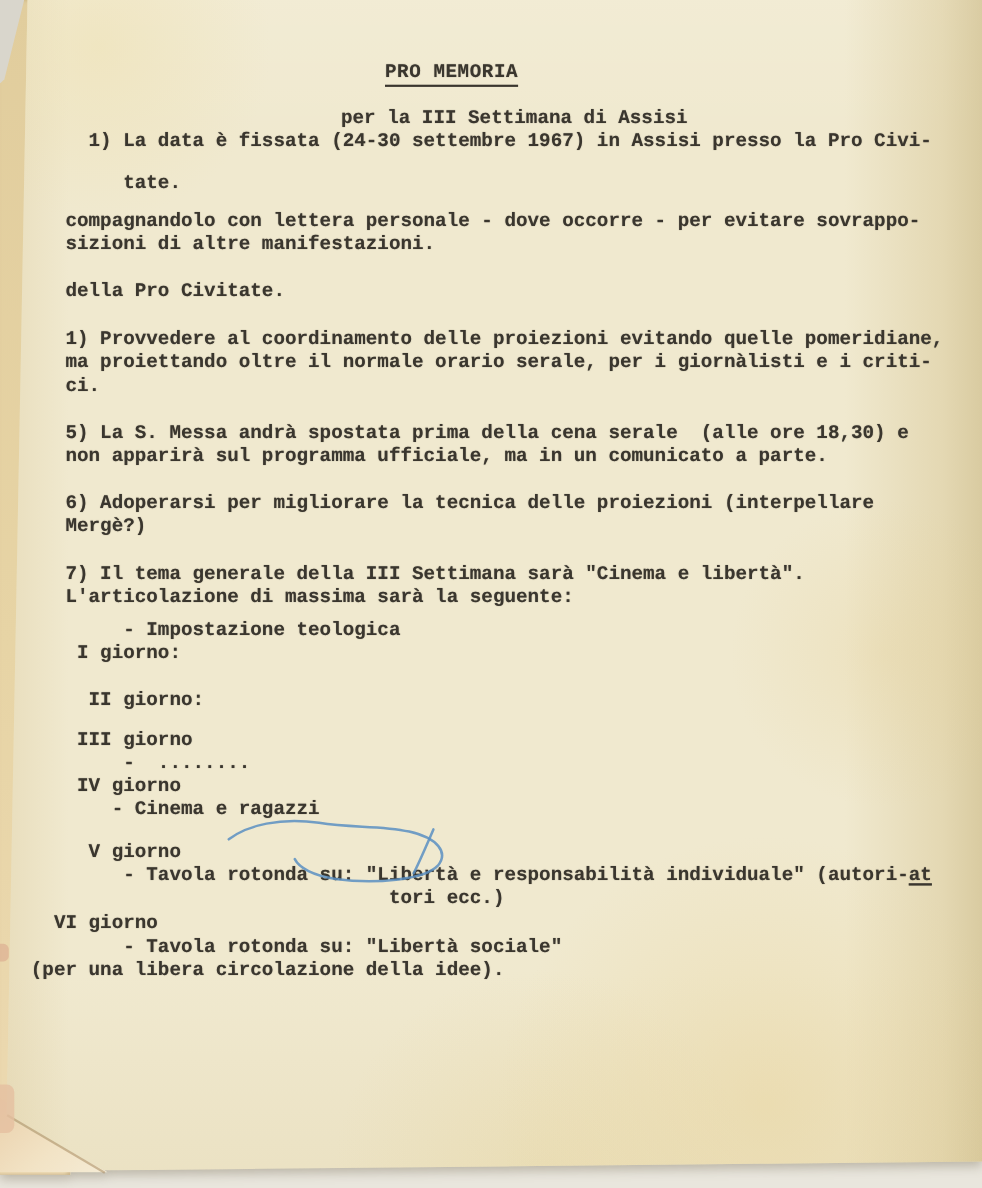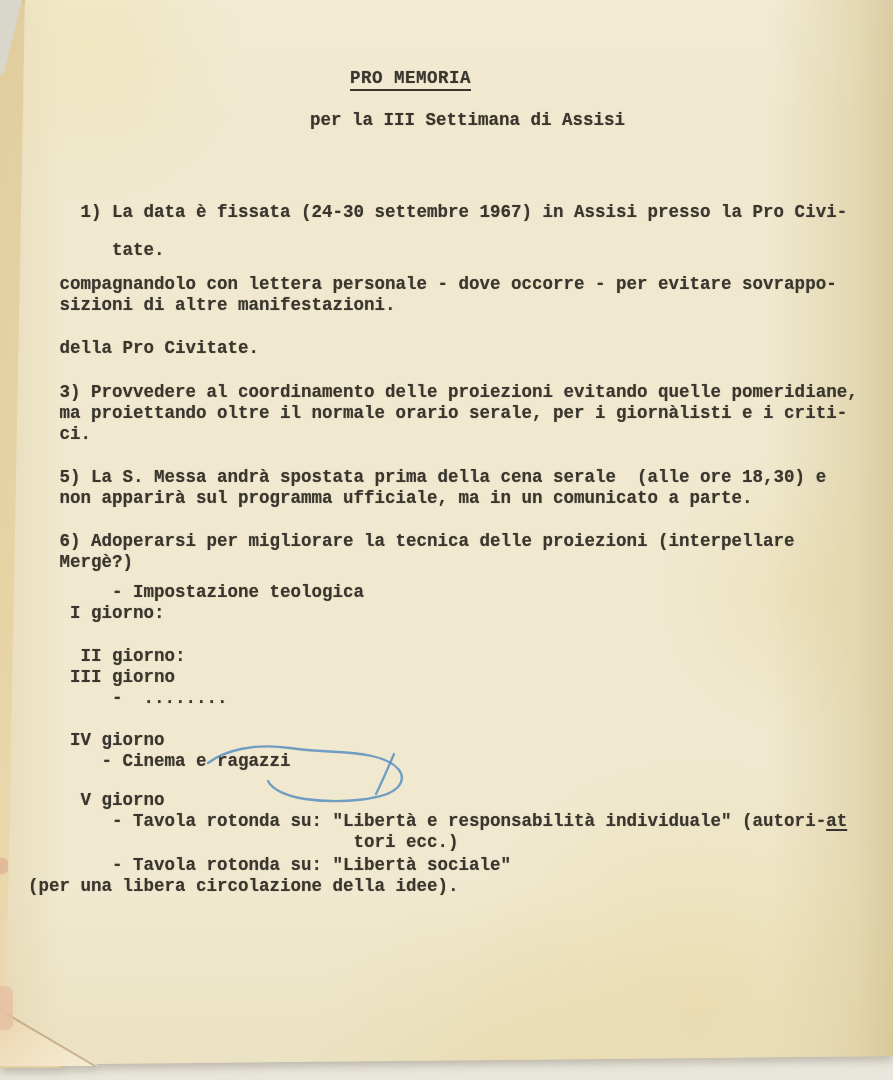--- a/index.html
+++ b/index.html
@@ -45,42 +45,42 @@
     background:
       radial-gradient(circle at 78% 93%, rgba(232,210,150,.45), rgba(0,0,0,0) 20%),
       radial-gradient(circle at 90% 55%, rgba(228,206,148,.28), rgba(0,0,0,0) 14%),
       radial-gradient(circle at 10% 4%, rgba(238,224,176,.5), rgba(0,0,0,0) 12%),
       radial-gradient(circle at 55% 99%, rgba(230,212,156,.35), rgba(0,0,0,0) 16%),
       linear-gradient(90deg, rgba(214,192,140,.30) 0%, rgba(0,0,0,0) 7%, rgba(0,0,0,0) 86%, rgba(208,188,132,.38) 96%, rgba(198,178,122,.55) 100%),
       linear-gradient(180deg, rgba(255,255,248,.12) 0%, rgba(0,0,0,0) 12%, rgba(0,0,0,0) 82%, rgba(214,194,144,.20) 100%),
       #f0e9cf;
   }
   .text-layer {
-    position: absolute; left: 28px; top: 12px; width: 865px;
+    position: absolute; left: 28px; top: 0; width: 865px;
     color: #3a362e;
     font-size: 17.5px; font-weight: 700; line-height: 21px;
     text-shadow: 0 0 1px rgba(58,52,45,.55);
   }
   .line { white-space: pre; height: 21px; }
   .u-full { border-bottom: 2px solid currentColor; padding-bottom: 1px; letter-spacing: .5px; }
   .u { text-decoration: underline; text-underline-offset: 3px; text-decoration-thickness: 1.5px; }
   .b-title    { margin-top: 56px; padding-left: 322px; }
   .b-subtitle { margin-top: 21px; padding-left: 282px; }
-  .b-item-1a  { margin-top: 71px; }
+  .b-item-1a  { }
   .b-item-1b  { margin-top: 17px; }
   .b-item-2   { margin-top: 13px; }
   .b-item-3   { margin-top: 22px; }
   .b-item-4   { margin-top: 23px; }
   .b-item-5   { margin-top: 22px; }
   .b-item-6   { margin-top: 22px; }
   .b-item-7   { margin-top: 22px; }
   .b-day-1    { margin-top: 9px;  }
   .b-day-2    { margin-top: 22px; }
-  .b-day-3    { }
-  .b-day-4    { margin-top: 21px; }
+  .b-day-3    { margin-top: 15px; }
+  .b-day-4    { }
   .b-day-5    { margin-top: 18px; }
   .b-day-6    { margin-top: 2px;  }
   .pen { position: absolute; left: 180px; top: 730px; }
 </style>
 </head>
 <body>
 
 <div class="paper-wrap">
   <div class="under-strip"></div>
   <div class="corner-sliver"></div>
@@ -101,31 +101,35 @@
           <div class="line">        tate.</div>
         </div>
         <div class="block b-item-2">
           <div class="line">   compagnandolo con lettera personale - dove occorre - per evitare sovrappo-</div>
           <div class="line">   sizioni di altre manifestazioni.</div>
         </div>
         <div class="block b-item-3">
           <div class="line">   della Pro Civitate.</div>
         </div>
         <div class="block b-item-4">
-          <div class="line">   3) Provvedere al coordinamento delle proiezioni evitando quelle pomeridiane,</div>
+          <div class="line">   1) Provvedere al coordinamento delle proiezioni evitando quelle pomeridiane,</div>
           <div class="line">   ma proiettando oltre il normale orario serale, per i giornàlisti e i criti-</div>
           <div class="line">   ci.</div>
         </div>
         <div class="block b-item-5">
           <div class="line">   5) La S. Messa andrà spostata prima della cena serale  (alle ore 18,30) e</div>
           <div class="line">   non apparirà sul programma ufficiale, ma in un comunicato a parte.</div>
         </div>
         <div class="block b-item-6">
           <div class="line">   6) Adoperarsi per migliorare la tecnica delle proiezioni (interpellare</div>
           <div class="line">   Mergè?)</div>
+        </div>
+        <div class="block b-item-7">
+          <div class="line">   7) Il tema generale della III Settimana sarà "Cinema e libertà".</div>
+          <div class="line">   L'articolazione di massima sarà la seguente:</div>
         </div>
         <div class="block b-day-1">
           <div class="line">        - Impostazione teologica</div>
           <div class="line">    I giorno:</div>
         </div>
         <div class="block b-day-2">
           <div class="line">     II giorno:</div>
         </div>
         <div class="block b-day-3">
           <div class="line">    III giorno</div>
@@ -134,20 +138,21 @@
         <div class="block b-day-4">
           <div class="line">    IV giorno</div>
           <div class="line">       - Cinema e ragazzi</div>
         </div>
         <div class="block b-day-5">
           <div class="line">     V giorno</div>
           <div class="line"><span>        - Tavola rotonda su: "Libertà e responsabilità individuale" (autori-</span><span class="u">at</span></div>
           <div class="line">                               tori ecc.)</div>
         </div>
         <div class="block b-day-6">
+          <div class="line">  VI giorno</div>
           <div class="line">        - Tavola rotonda su: "Libertà sociale"</div>
           <div class="line">(per una libera circolazione della idee).</div>
         </div>
       </div>
   </div>
 
   <svg class="pen" width="250" height="92" viewBox="0 0 250 92">
     <path d="M28 33 C45 20 75 13 110 18 C140 23 165 20 192 26 C218 32 228 45 218 57 C206 70 160 74 125 69 C105 66 92 59 88 51" stroke="#5b8fc2" stroke-width="2.3" fill="none" stroke-linecap="round" opacity="0.85"></path>
     <path d="M196 64 C202 52 208 38 214 24" stroke="#5b8fc2" stroke-width="2.3" fill="none" stroke-linecap="round" opacity="0.85"></path>
   </svg>

